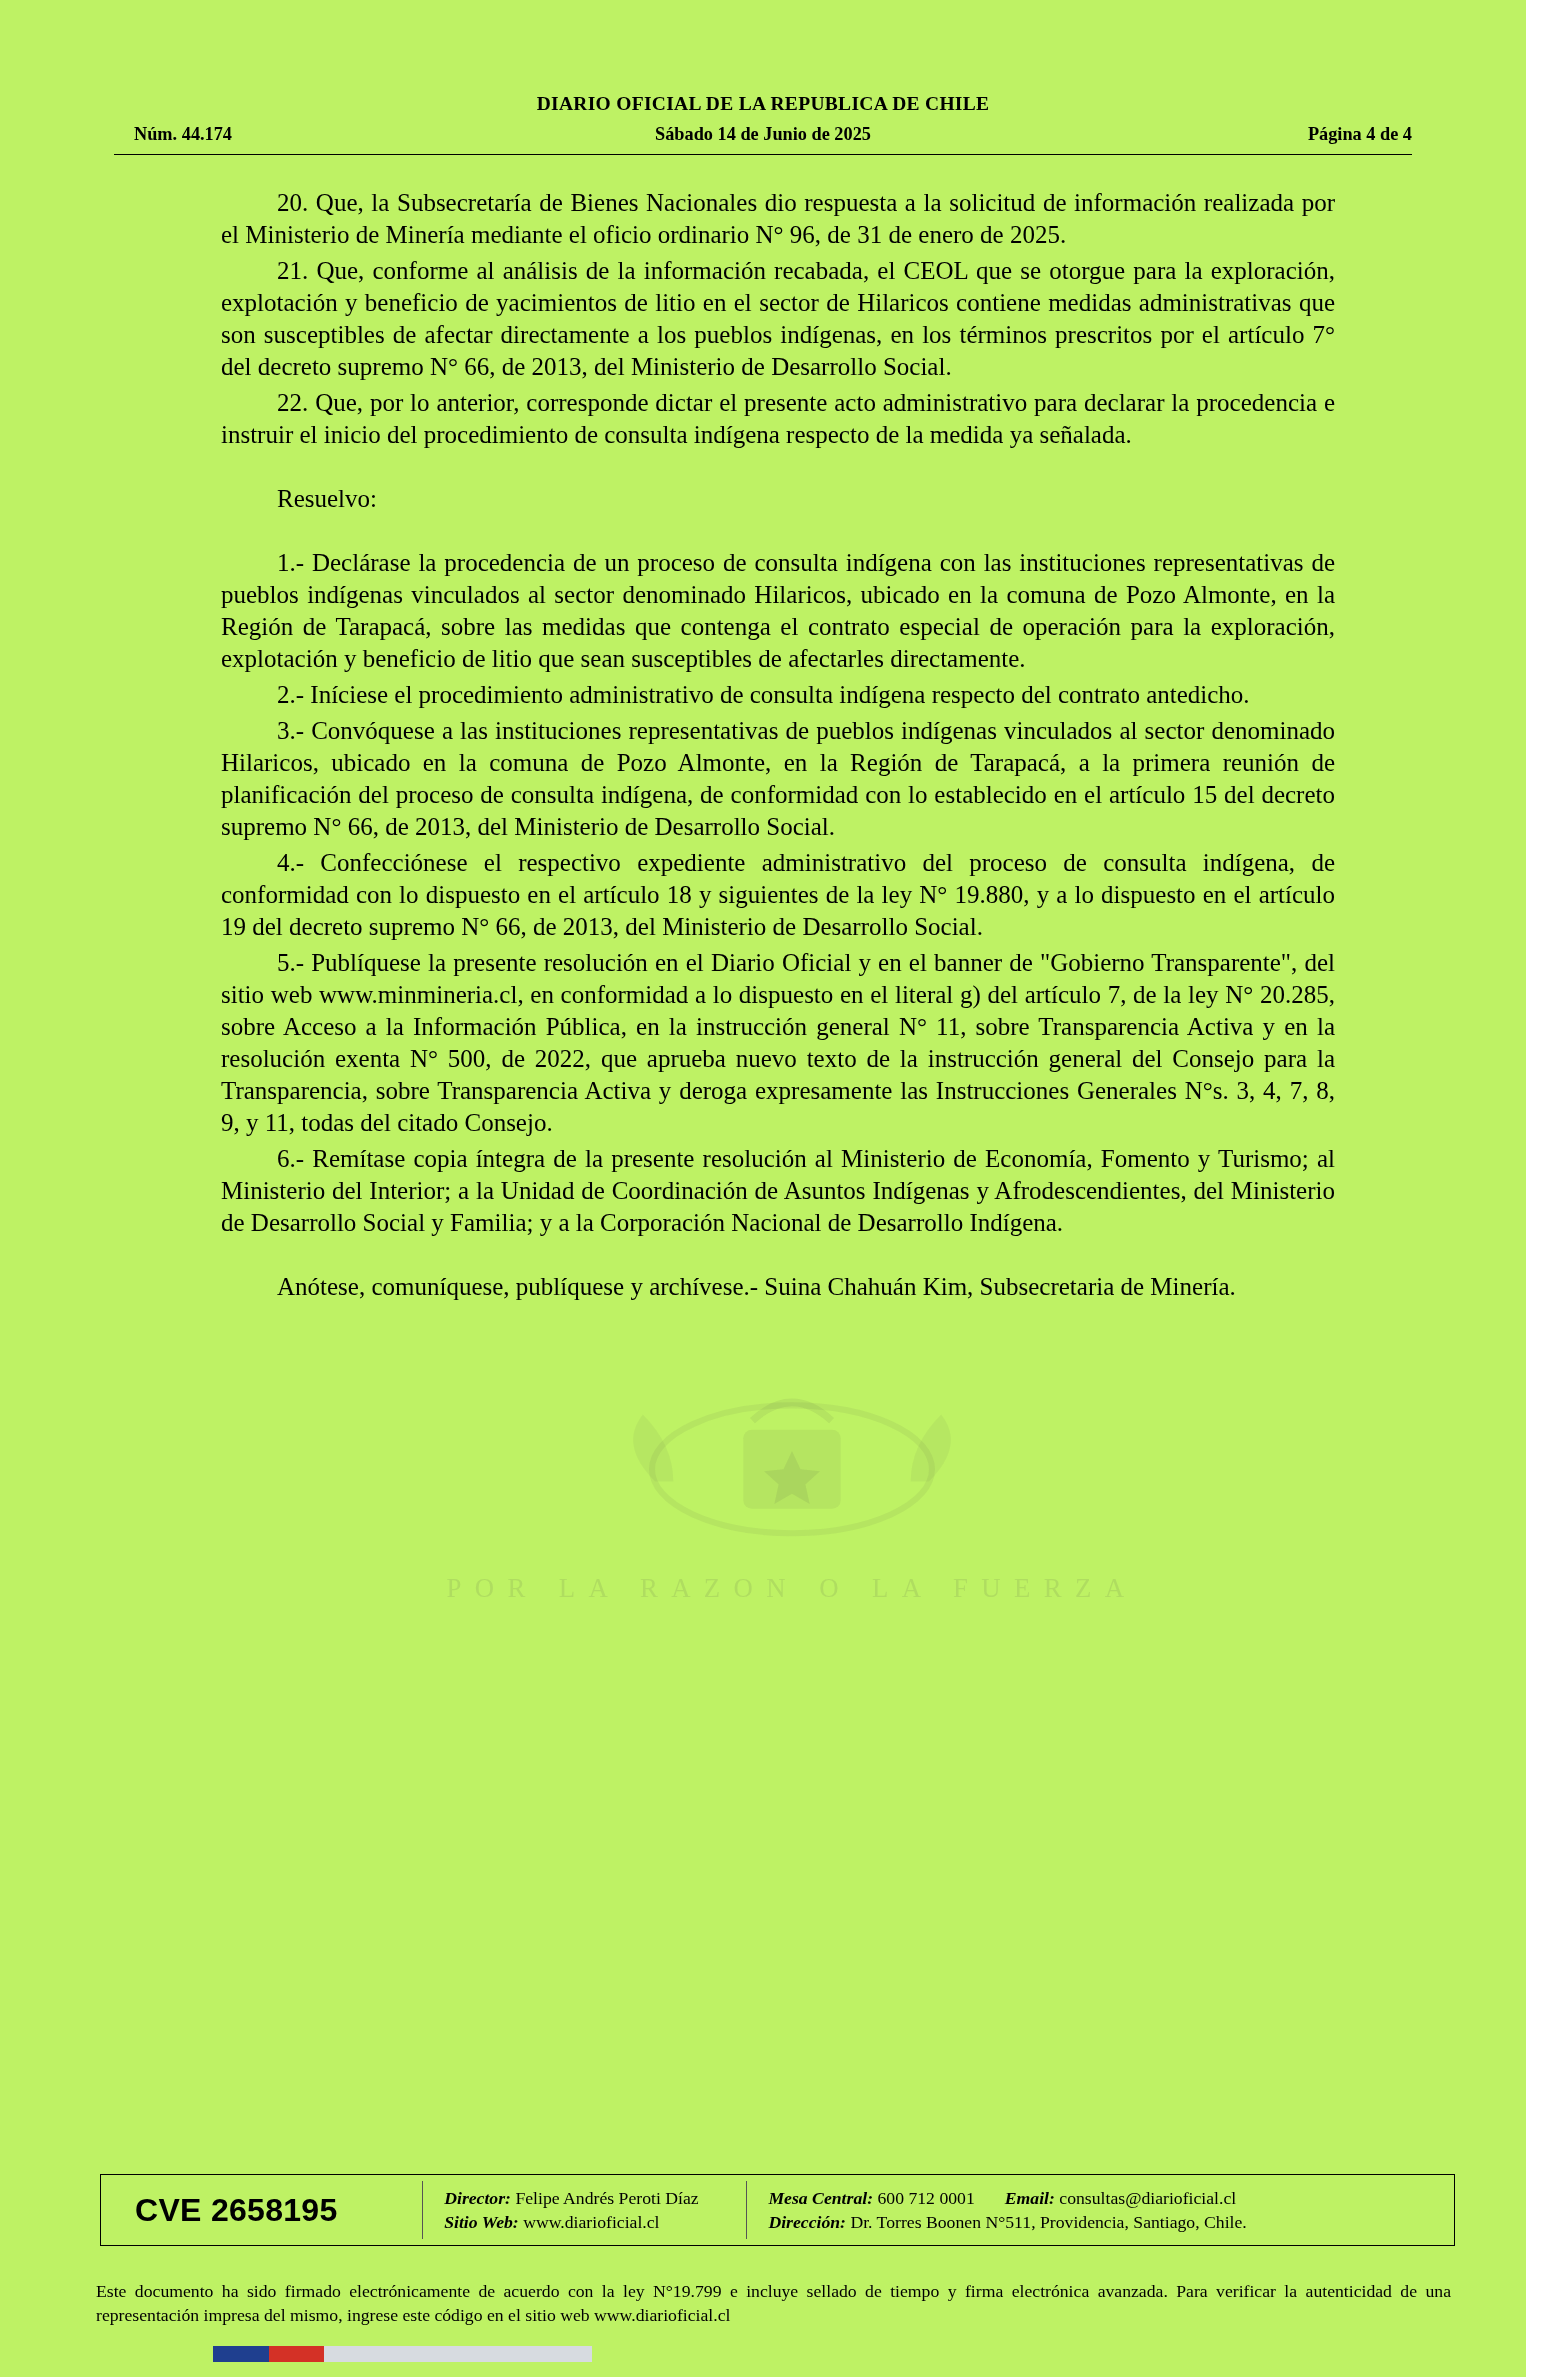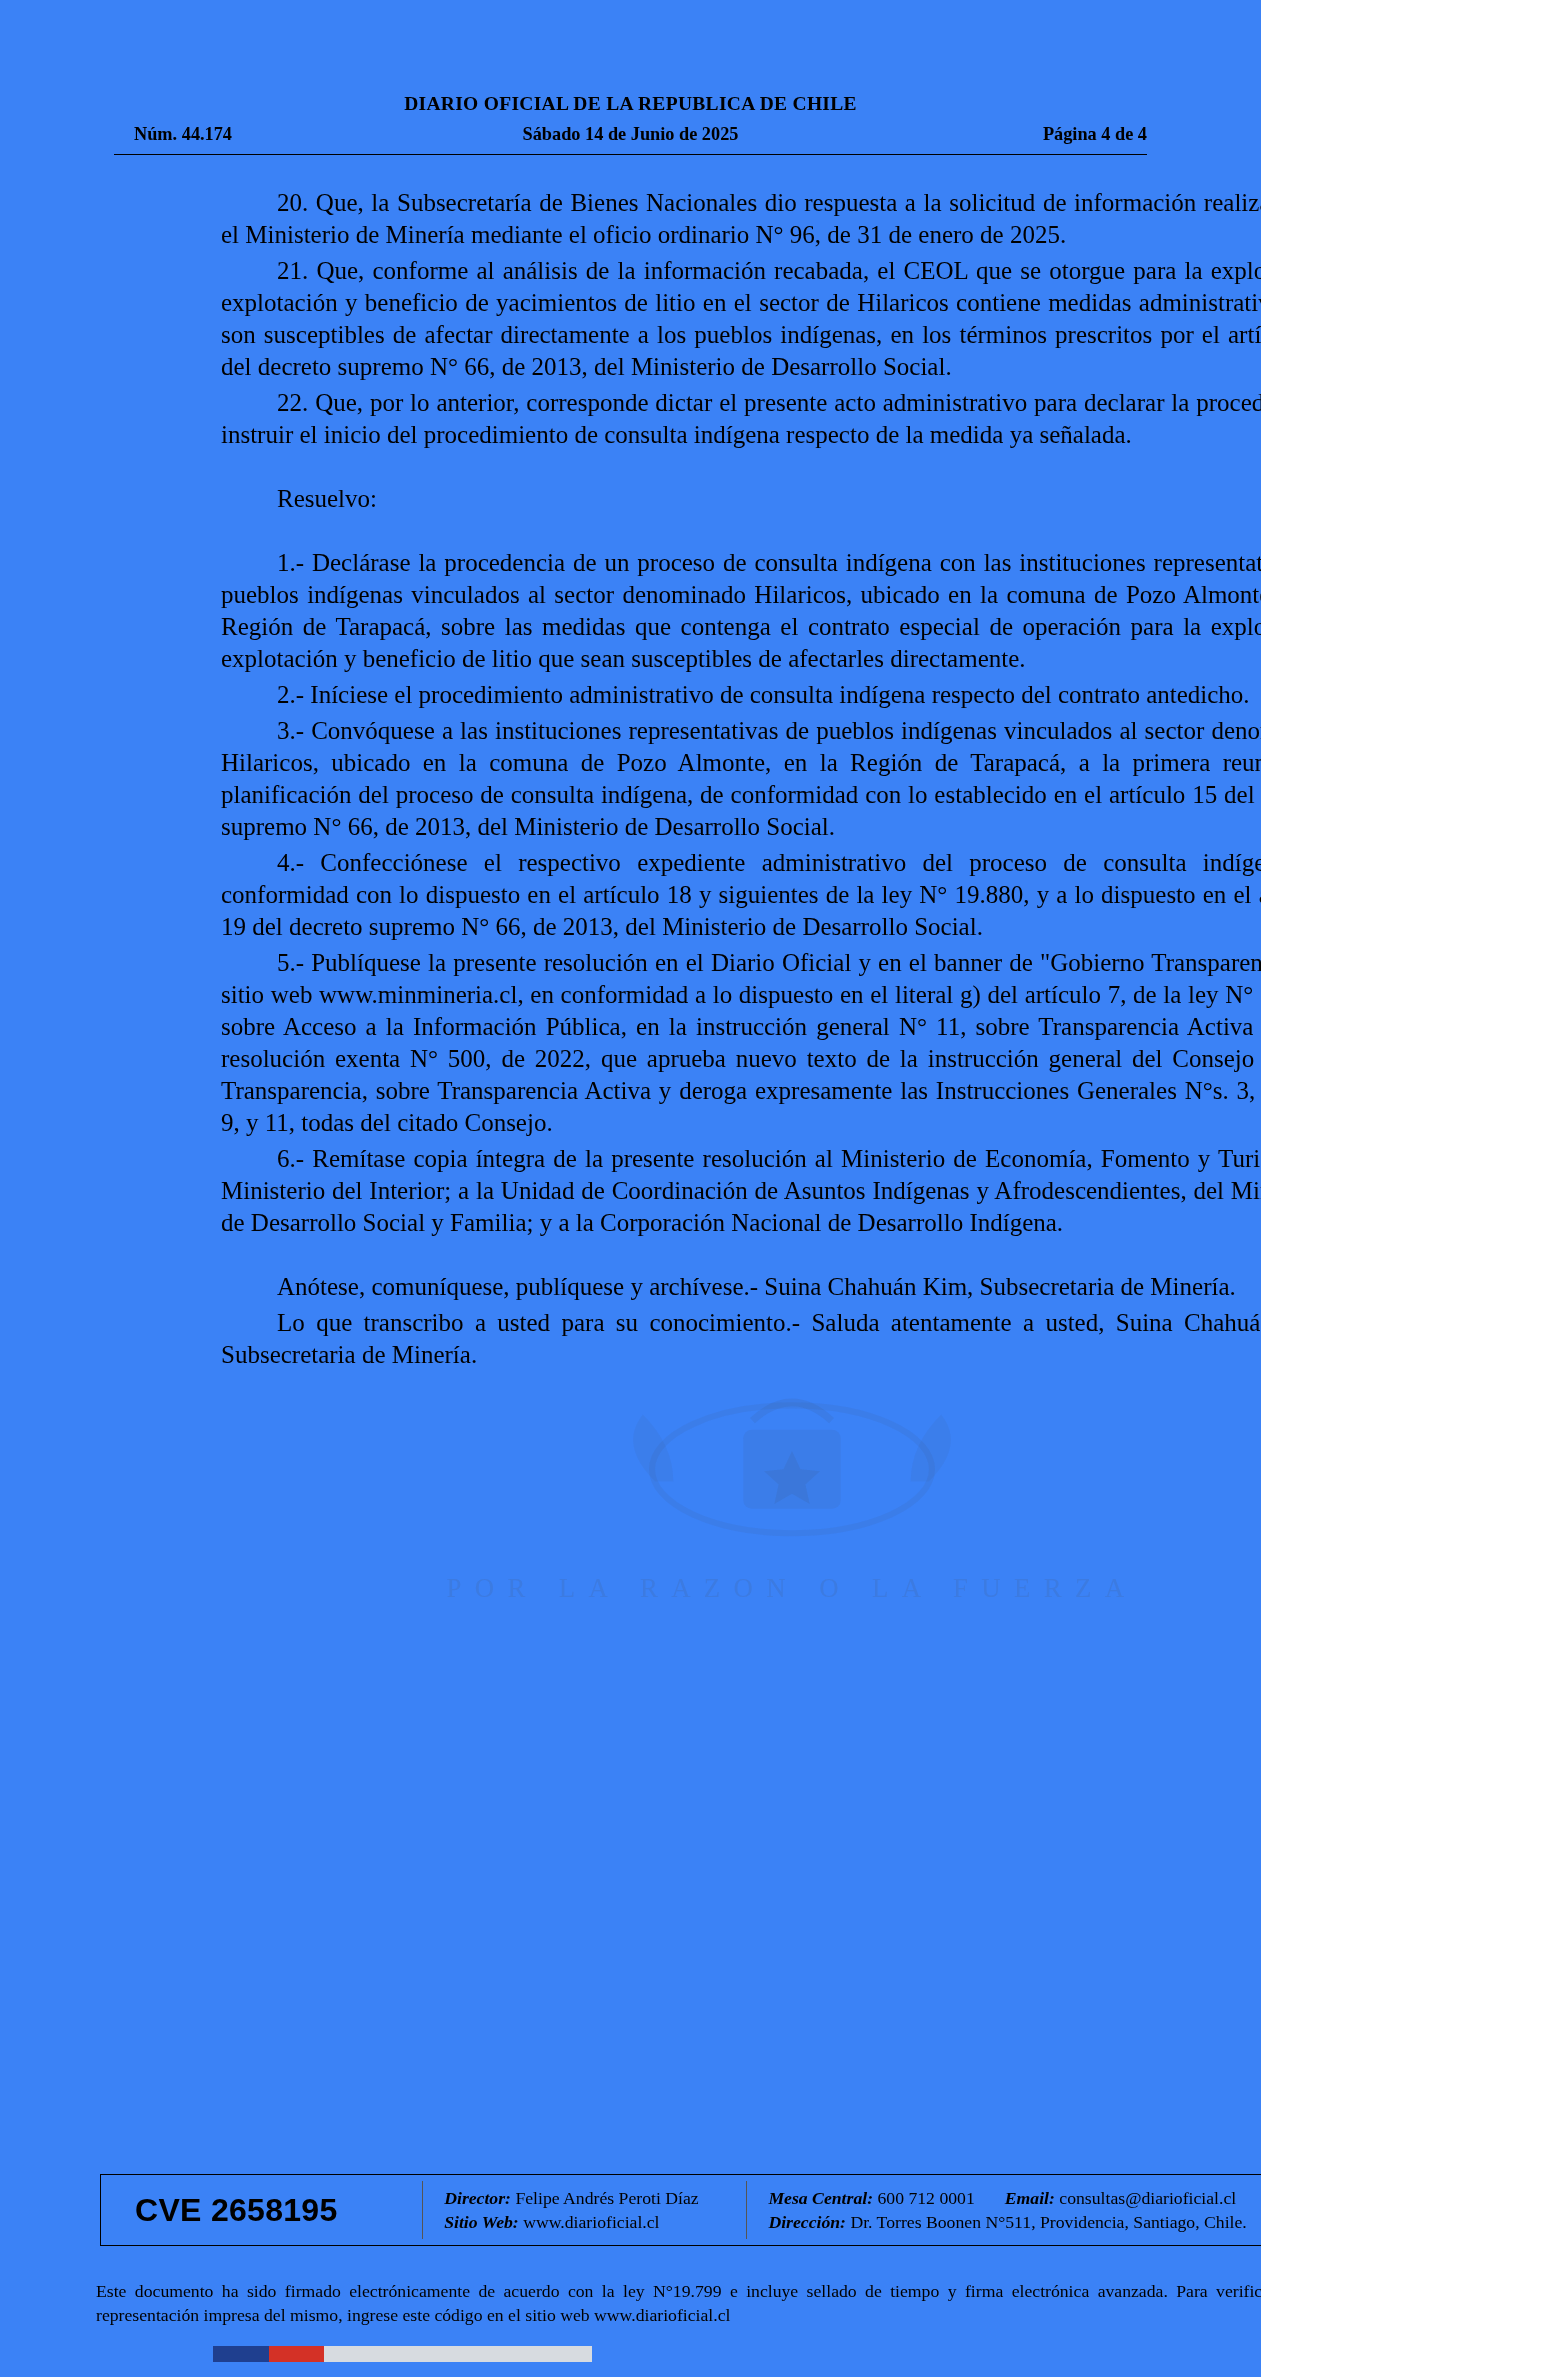--- a/index.html
+++ b/index.html
@@ -4,22 +4,22 @@
 <style>
   html, body { margin: 0; padding: 0; }
   body {
     width: 1554px; height: 2377px;
     background: #ffffff;
     font-family: "Liberation Serif", serif;
     color: #000;
   }
   .page {
     position: relative;
-    width: 1261px; height: 2377px;
-    background: #3b82f6;
+    width: 1526px; height: 2377px;
+    background: #bef264;
     overflow: hidden;
   }
 
   
   .header {
     position: absolute;
     left: 114px; right: 114px; top: 93px;
   }
   .header-title {
     text-align: center;
@@ -158,21 +158,20 @@
       <p class="para">21. Que, conforme al análisis de la información recabada, el CEOL que se otorgue para la exploración, explotación y beneficio de yacimientos de litio en el sector de Hilaricos contiene medidas administrativas que son susceptibles de afectar directamente a los pueblos indígenas, en los términos prescritos por el artículo 7° del decreto supremo N° 66, de 2013, del Ministerio de Desarrollo Social.</p>
       <p class="para">22. Que, por lo anterior, corresponde dictar el presente acto administrativo para declarar la procedencia e instruir el inicio del procedimiento de consulta indígena respecto de la medida ya señalada.</p>
       <p class="para space-before">Resuelvo:</p>
       <p class="para space-before">1.- Declárase la procedencia de un proceso de consulta indígena con las instituciones representativas de pueblos indígenas vinculados al sector denominado Hilaricos, ubicado en la comuna de Pozo Almonte, en la Región de Tarapacá, sobre las medidas que contenga el contrato especial de operación para la exploración, explotación y beneficio de litio que sean susceptibles de afectarles directamente.</p>
       <p class="para">2.- Iníciese el procedimiento administrativo de consulta indígena respecto del contrato antedicho.</p>
       <p class="para">3.- Convóquese a las instituciones representativas de pueblos indígenas vinculados al sector denominado Hilaricos, ubicado en la comuna de Pozo Almonte, en la Región de Tarapacá, a la primera reunión de planificación del proceso de consulta indígena, de conformidad con lo establecido en el artículo 15 del decreto supremo N° 66, de 2013, del Ministerio de Desarrollo Social.</p>
       <p class="para">4.- Confecciónese el respectivo expediente administrativo del proceso de consulta indígena, de conformidad con lo dispuesto en el artículo 18 y siguientes de la ley N° 19.880, y a lo dispuesto en el artículo 19 del decreto supremo N° 66, de 2013, del Ministerio de Desarrollo Social.</p>
       <p class="para">5.- Publíquese la presente resolución en el Diario Oficial y en el banner de "Gobierno Transparente", del sitio web www.minmineria.cl, en conformidad a lo dispuesto en el literal g) del artículo 7, de la ley N° 20.285, sobre Acceso a la Información Pública, en la instrucción general N° 11, sobre Transparencia Activa y en la resolución exenta N° 500, de 2022, que aprueba nuevo texto de la instrucción general del Consejo para la Transparencia, sobre Transparencia Activa y deroga expresamente las Instrucciones Generales N°s. 3, 4, 7, 8, 9, y 11, todas del citado Consejo.</p>
       <p class="para">6.- Remítase copia íntegra de la presente resolución al Ministerio de Economía, Fomento y Turismo; al Ministerio del Interior; a la Unidad de Coordinación de Asuntos Indígenas y Afrodescendientes, del Ministerio de Desarrollo Social y Familia; y a la Corporación Nacional de Desarrollo Indígena.</p>
       <p class="para space-before">Anótese, comuníquese, publíquese y archívese.- Suina Chahuán Kim, Subsecretaria de Minería.</p>
-      <p class="para">Lo que transcribo a usted para su conocimiento.- Saluda atentamente a usted, Suina Chahuán Kim, Subsecretaria de Minería.</p>
     </main>
 
   <div class="cve-box">
     <div class="cve">CVE 2658195</div>
     <div class="vdiv"></div>
     <div class="fcol fcol-1">
       <div>
         <span class="flabel">Director:</span>
         <span>Felipe Andrés Peroti Díaz</span>
       </div>

